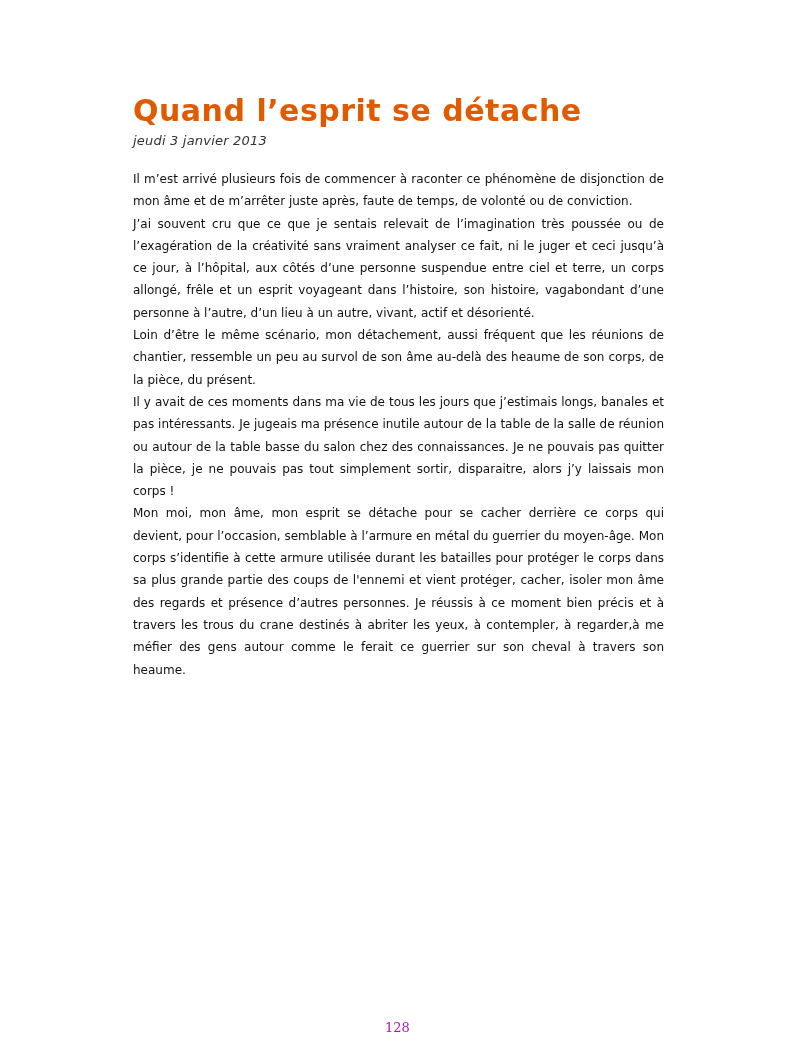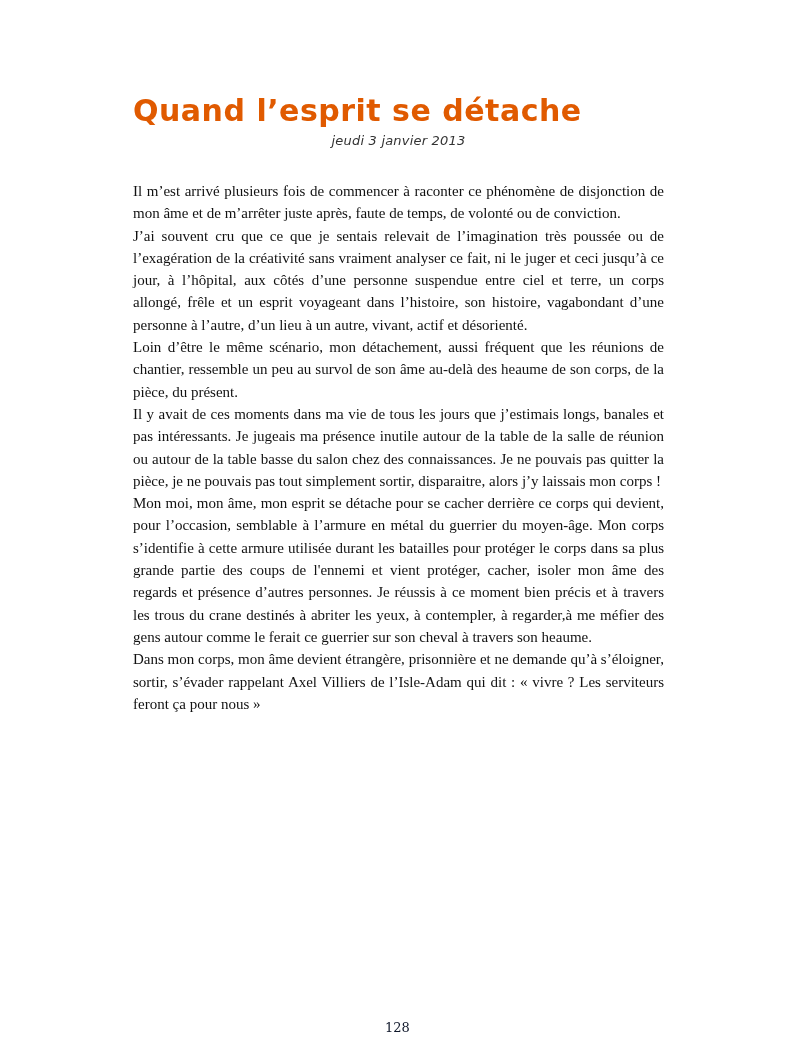--- a/index.html
+++ b/index.html
@@ -28,55 +28,52 @@
     font-weight: bold;
     letter-spacing: 0.5px;
     color: #e05a00; 
   }
   .date-line {
     margin-top: 5px;
     font-size: 13px;
     font-style: italic;
     color: #333333;
     letter-spacing: 0.2px;
-    text-align: center;
   }
   .body-text {
-    margin-top: 32px;
-    font-size: 15px;
+    margin-top: 20px;
+    font-size: 12px;
     line-height: 22.3px;
     text-align: justify;
     color: #111111;
-    font-family: Liberation Serif, serif;
   }
   .body-text p {
     margin: 0;
     padding: 0;
   }
   .page-number {
     position: absolute;
     left: 0;
     right: 0;
     bottom: 28px;
     text-align: center;
     font-family: "DejaVu Serif", "Liberation Serif", serif;
     font-size: 13px;
-    color: #0f172a;
+    color: #a21caf;
   }
 </style>
 </head>
 <body>
 
 <div class="page">
   <div class="content">
     <h1 class="title" style="color: rgb(224, 90, 0);">Quand l’esprit se détache</h1>
     <div class="date-line">jeudi 3 janvier 2013</div>
     <div class="body-text" style="color: rgb(17, 17, 17);">
         <p>Il m’est arrivé plusieurs fois de commencer à raconter ce phénomène de disjonction de mon âme et de m’arrêter juste après, faute de temps, de volonté ou de conviction.</p>
         <p>J’ai souvent cru que ce que je sentais relevait de l’imagination très poussée ou de l’exagération de la créativité sans vraiment analyser ce fait, ni le juger et ceci jusqu’à ce jour, à l’hôpital, aux côtés d’une personne suspendue entre ciel et terre, un corps allongé, frêle et un esprit voyageant dans l’histoire, son histoire, vagabondant d’une personne à l’autre, d’un lieu à un autre, vivant, actif et désorienté.</p>
         <p>Loin d’être le même scénario, mon détachement, aussi fréquent que les réunions de chantier, ressemble un peu au survol de son âme au-delà des heaume de son corps, de la pièce, du présent.</p>
         <p>Il y avait de ces moments dans ma vie de tous les jours que j’estimais longs, banales et pas intéressants. Je jugeais ma présence inutile autour de la table de la salle de réunion ou autour de la table basse du salon chez des connaissances. Je ne pouvais pas quitter la pièce, je ne pouvais pas tout simplement sortir, disparaitre, alors j’y laissais mon corps !</p>
         <p>Mon moi, mon âme, mon esprit se détache pour se cacher derrière ce corps qui devient, pour l’occasion, semblable à l’armure en métal du guerrier du moyen-âge. Mon corps s’identifie à cette armure utilisée durant les batailles pour protéger le corps dans sa plus grande partie des coups de l'ennemi et vient protéger, cacher, isoler mon âme des regards et présence d’autres personnes. Je réussis à ce moment bien précis et à travers les trous du crane destinés à abriter les yeux, à contempler, à regarder,à me méfier des gens autour comme le ferait ce guerrier sur son cheval à travers son heaume.</p>
-        <p>Dans mon corps, mon âme devient étrangère, prisonnière et ne demande qu’à s’éloigner, sortir, s’évader rappelant Axel Villiers de l’Isle-Adam qui dit : « vivre ? Les serviteurs feront ça pour nous »</p>
       </div>
   </div>
   <div class="page-number">128</div>
 </div>
 
 </body></html>

